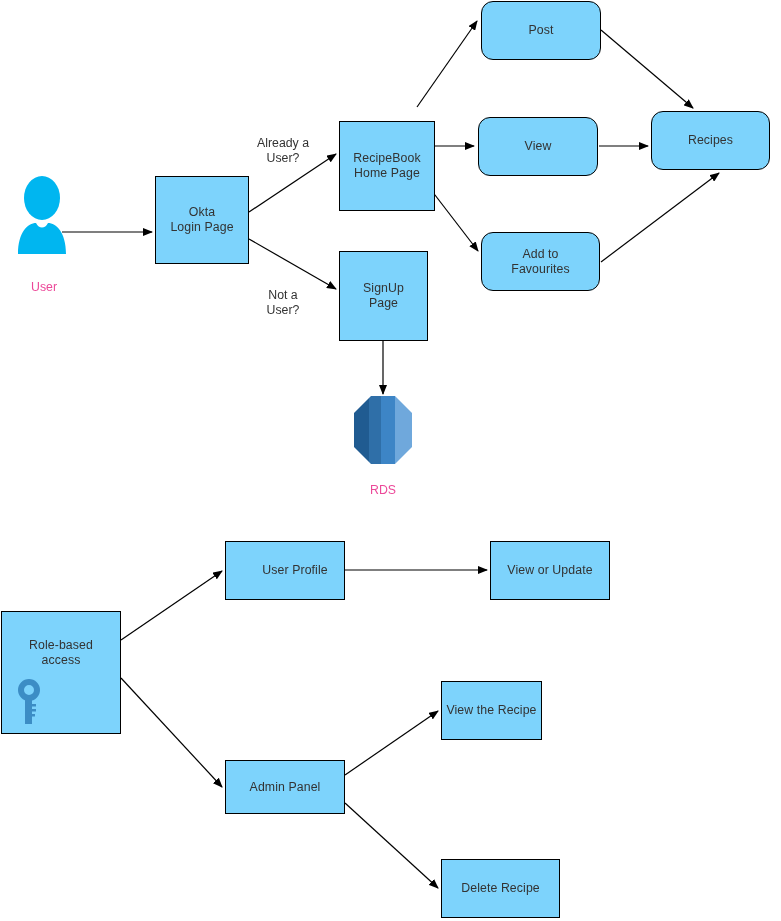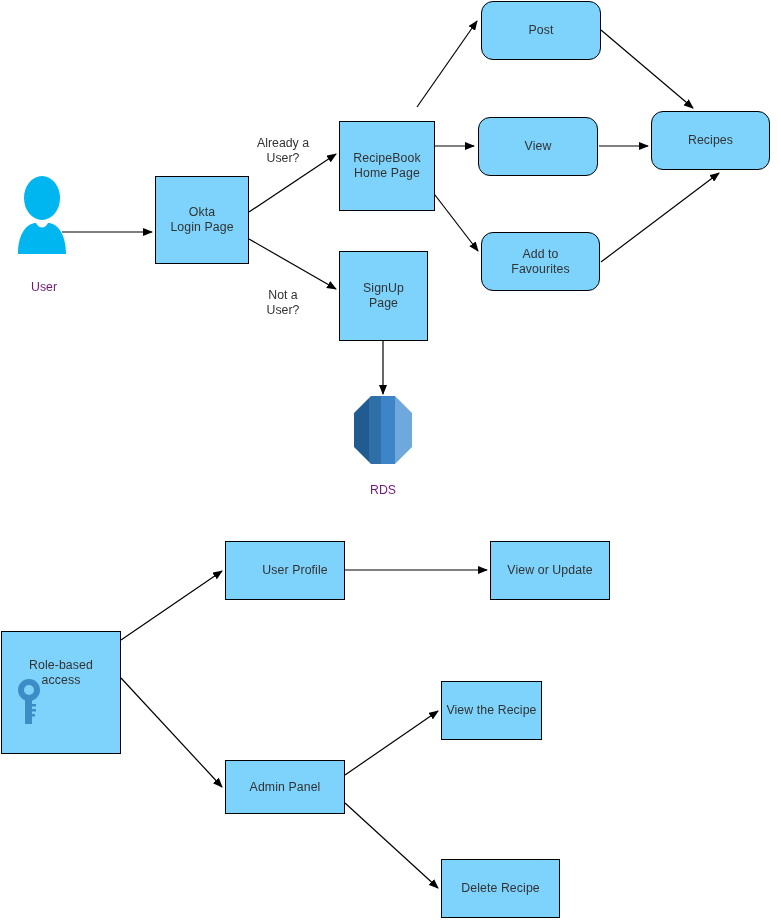--- a/index.html
+++ b/index.html
@@ -39,25 +39,24 @@
     line-height: 15px;
     letter-spacing: 0.1px;
     white-space: pre-line;
   }
   .node.rounded {
     border-radius: 12px;
   }
   .node.topalign {
     align-items: flex-start;
     padding-top: 26px;
-    margin-top: 20px;
   }
   .caption {
     position: absolute;
-    color: #701a75;
+    color: #ec4899;
     font-size: 12.3px;
     line-height: 15px;
     text-align: center;
     white-space: pre-line;
   }
   .edge-label {
     position: absolute;
     color: #333333;
     font-size: 12.3px;
     line-height: 15px;

